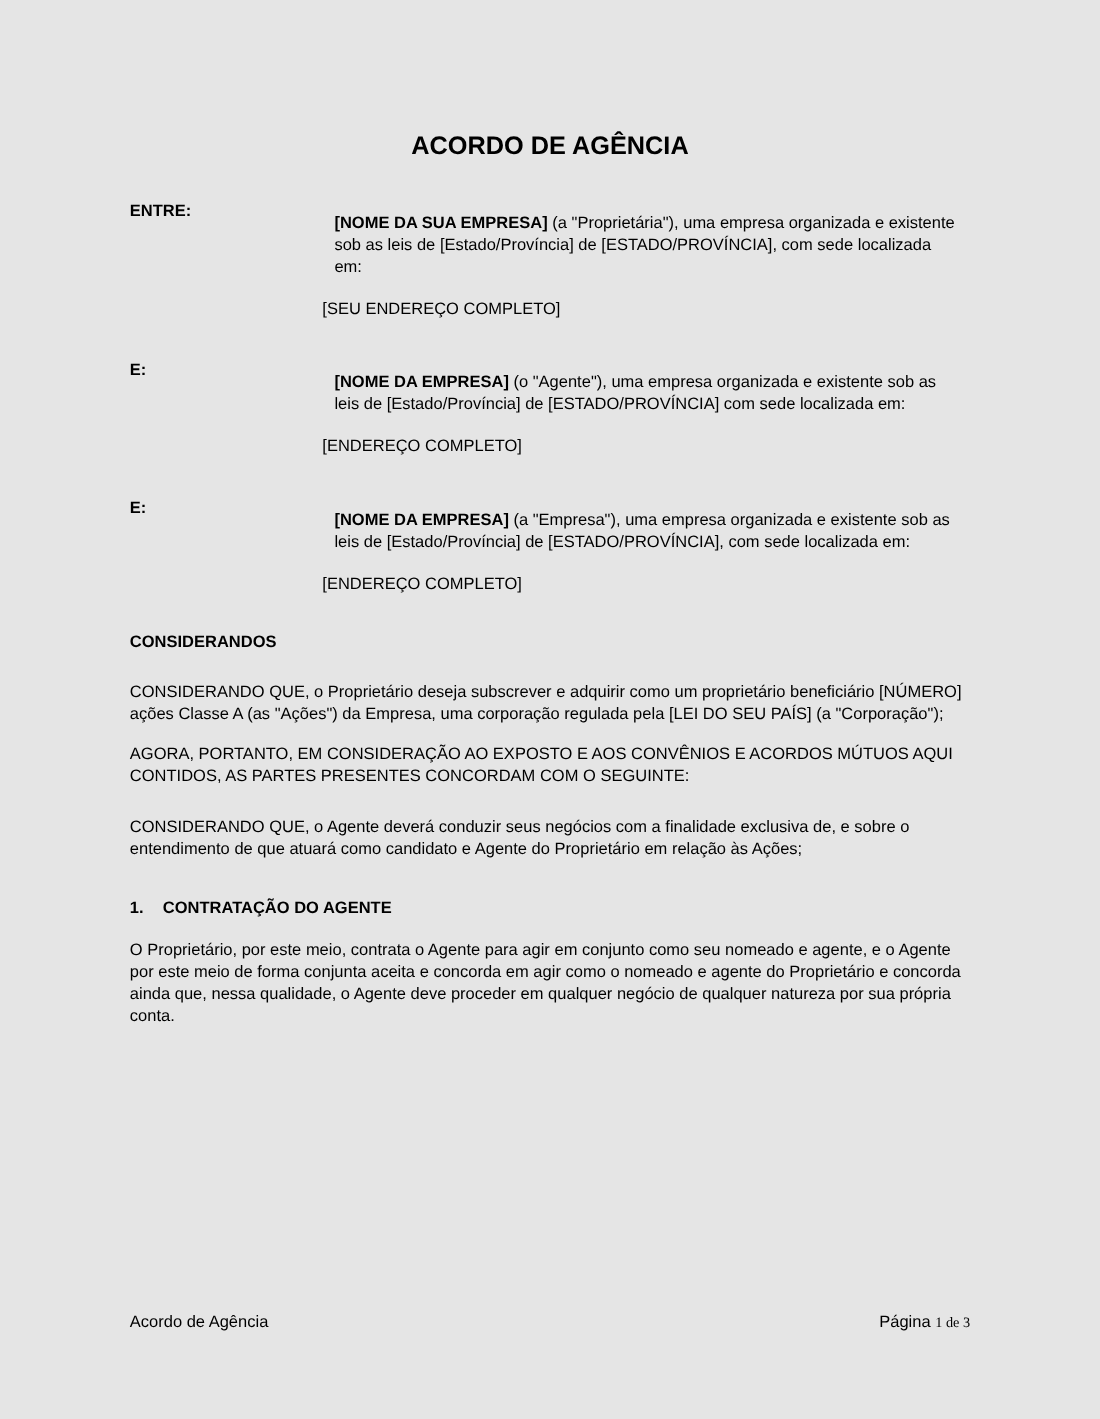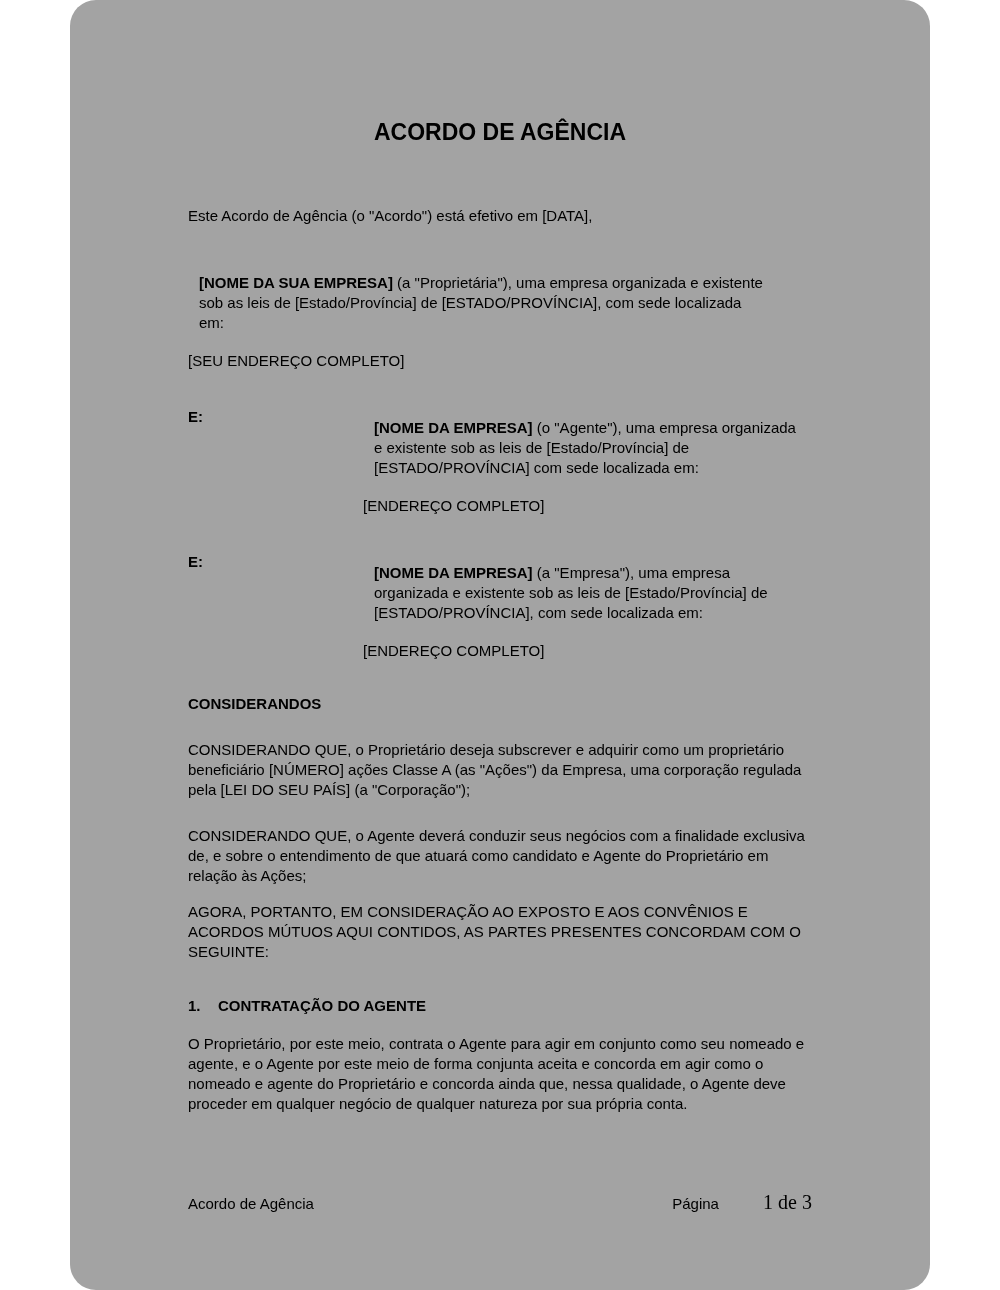--- a/index.html
+++ b/index.html
@@ -2,32 +2,31 @@
 <html><head>
 <meta charset="utf-8">
 <style>
   html, body {
     margin: 0;
     padding: 0;
     background: #ffffff;
   }
   .page {
     position: relative;
-    width: 860px;
+    width: 1000px;
     height: 1290px;
     margin: 0 auto;
-    background: #a3a3a3;
+    background: #e5e5e5;
     box-sizing: border-box;
     padding: 118px 118px 0 118px;
     font-family: "Liberation Sans", sans-serif;
     font-size: 15px;
     line-height: 20px;
     color: #000000;
     overflow: hidden;
-    border-radius: 26px;
   }
   .doc-title {
     margin: 0;
     text-align: center;
     font-size: 23px;
     line-height: 28px;
     font-weight: bold;
     font-family: "Liberation Sans", sans-serif;
   }
   .intro {
@@ -86,34 +85,33 @@
     left: 118px;
     right: 118px;
     top: 1192px;
     display: flex;
     justify-content: space-between;
     align-items: baseline;
   }
   .page-number-group { white-space: nowrap; }
   .serif-num {
     font-family: "Liberation Serif", serif;
-    font-size: 20px;
-    margin-left: 40px;
+    font-size: 13px;
   }
 </style>
 </head>
 <body>
 
 <div class="page">
 
   <h1 class="doc-title">ACORDO DE AGÊNCIA</h1>
 
-  <p class="intro">Este Acordo de Agência (o "Acordo") está efetivo em [DATA],</p>
 
   <div class="party">
+    <div class="party-label">ENTRE:</div>
     <div class="party-body">
       <p class="party-desc"><span class="party-name">[NOME DA SUA EMPRESA]</span><span> (a "Proprietária"), uma empresa organizada e existente sob as leis de [Estado/Província] de [ESTADO/PROVÍNCIA], com sede localizada em:</span></p>
       <p class="party-address">[SEU ENDEREÇO COMPLETO]</p>
     </div>
   </div>
 
   <div class="party">
     <div class="party-label">E:</div>
     <div class="party-body">
       <p class="party-desc"><span class="party-name">[NOME DA EMPRESA]</span><span> (o "Agente"), uma empresa organizada e existente sob as leis de [Estado/Província] de [ESTADO/PROVÍNCIA] com sede localizada em:</span></p>
@@ -125,23 +123,23 @@
     <div class="party-label">E:</div>
     <div class="party-body">
       <p class="party-desc"><span class="party-name">[NOME DA EMPRESA]</span><span> (a "Empresa"), uma empresa organizada e existente sob as leis de [Estado/Província] de [ESTADO/PROVÍNCIA], com sede localizada em:</span></p>
       <p class="party-address">[ENDEREÇO COMPLETO]</p>
     </div>
   </div>
 
   <h2 class="recitals-heading">CONSIDERANDOS</h2>
 
   <p class="body-para">CONSIDERANDO QUE, o Proprietário deseja subscrever e adquirir como um proprietário beneficiário [NÚMERO] ações Classe A (as "Ações") da Empresa, uma corporação regulada pela [LEI DO SEU PAÍS] (a "Corporação");</p>
+  <p class="body-para now-therefore">AGORA, PORTANTO, EM CONSIDERAÇÃO AO EXPOSTO E AOS CONVÊNIOS E ACORDOS MÚTUOS AQUI CONTIDOS, AS PARTES PRESENTES CONCORDAM COM O SEGUINTE:</p>
+
   <p class="body-para">CONSIDERANDO QUE, o Agente deverá conduzir seus negócios com a finalidade exclusiva de, e sobre o entendimento de que atuará como candidato e Agente do Proprietário em relação às Ações;</p>
-
-  <p class="body-para now-therefore">AGORA, PORTANTO, EM CONSIDERAÇÃO AO EXPOSTO E AOS CONVÊNIOS E ACORDOS MÚTUOS AQUI CONTIDOS, AS PARTES PRESENTES CONCORDAM COM O SEGUINTE:</p>
 
   <h2 class="section-heading">
     <span class="sec-num">1.</span>
       <span>CONTRATAÇÃO DO AGENTE</span>
   </h2>
 
   <p class="body-para section-body">O Proprietário, por este meio, contrata o Agente para agir em conjunto como seu nomeado e agente, e o Agente por este meio de forma conjunta aceita e concorda em agir como o nomeado e agente do Proprietário e concorda ainda que, nessa qualidade, o Agente deve proceder em qualquer negócio de qualquer natureza por sua própria conta.</p>
 
   <div class="footer">
     <span>Acordo de Agência</span>

